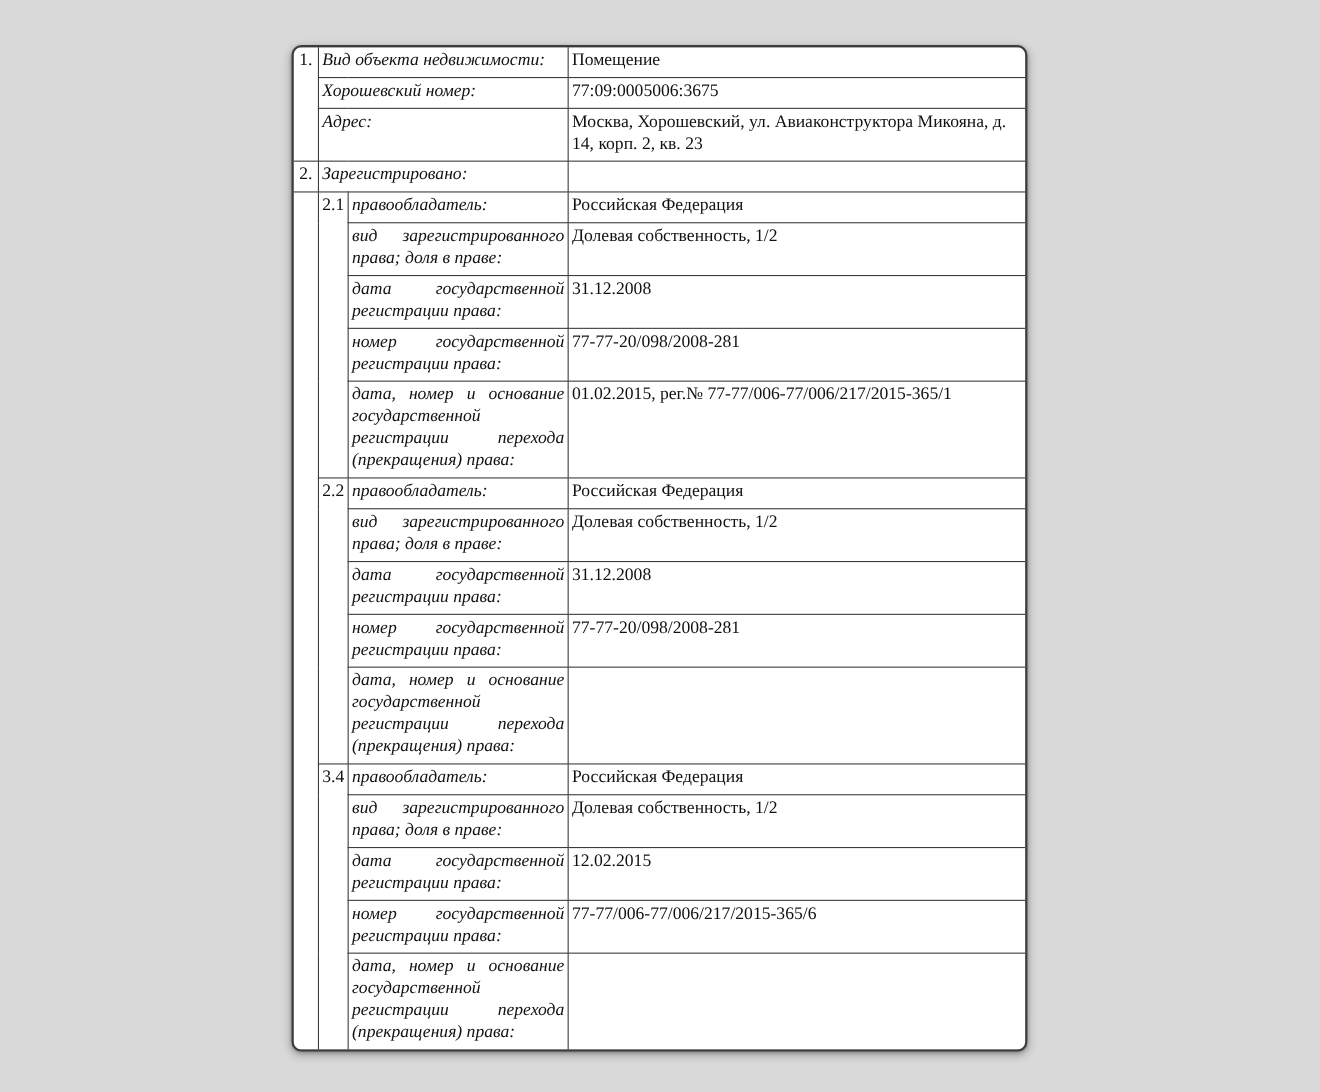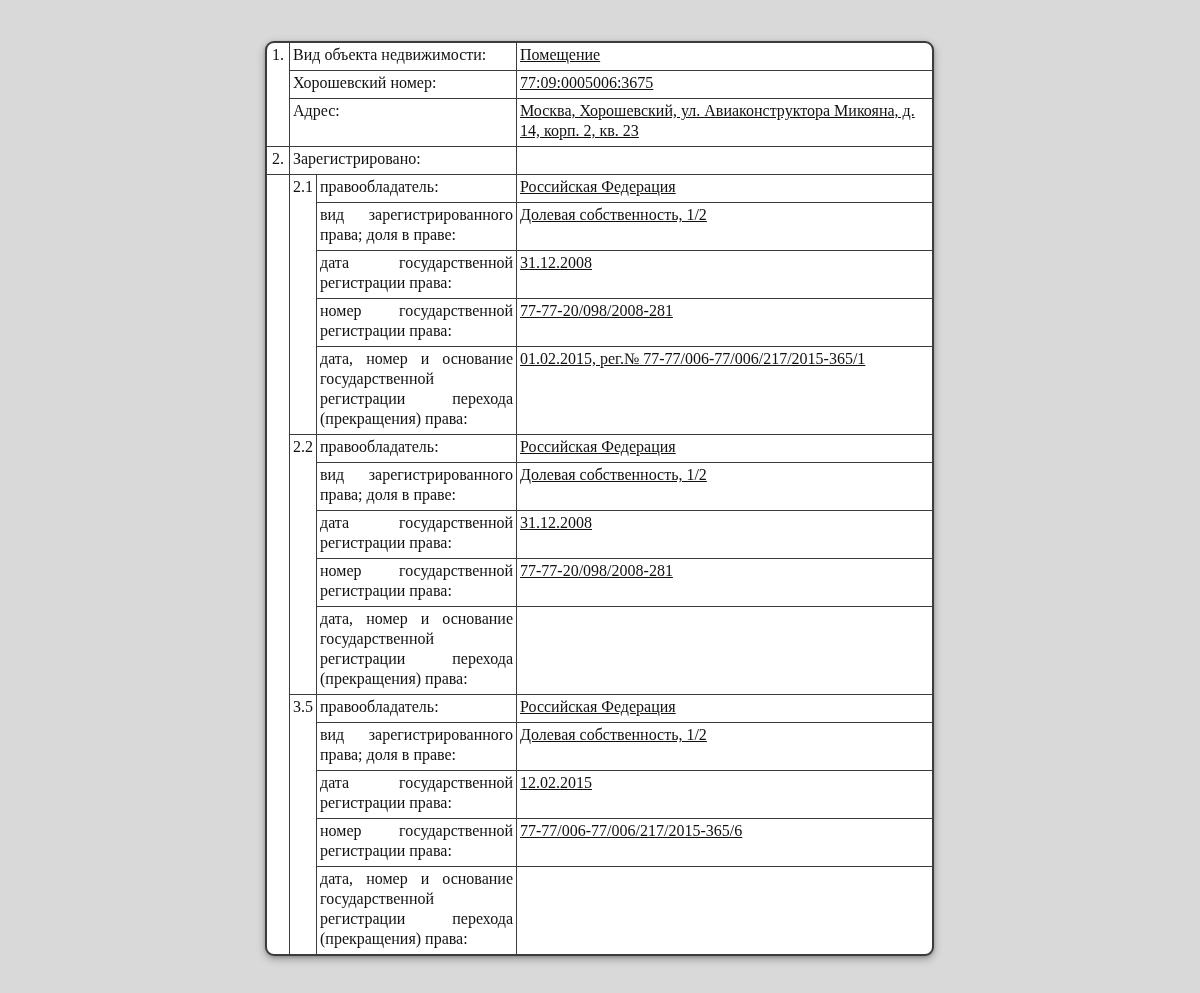--- a/index.html
+++ b/index.html
@@ -46,25 +46,25 @@
     overflow: hidden;
     word-wrap: break-word;
   }
   td.num, td.sub {
     text-align: center;
     padding-left: 1px;
     padding-right: 1px;
   }
   td.label {
     text-align: justify;
+    font-style: italic;
   }
   td.value {
     text-align: left;
     padding-left: 4px;
-    text-decoration: underline;
   }
 </style>
 </head>
 <body>
 
 <div class="stage">
   <div class="card">
     <table class="doc">
       <colgroup>
         <col style="width:23px">
@@ -132,21 +132,21 @@
         <tr>
           <td class="label">номер государственной регистрации права:</td>
           <td class="value">77-77-20/098/2008-281</td>
         </tr>
         <tr>
           <td class="label">дата, номер и основание государственной регистрации перехода (прекращения) права:</td>
           <td class="value"></td>
         </tr>
 
         <tr>
-          <td class="sub" rowspan="5">3.5</td>
+          <td class="sub" rowspan="5">3.4</td>
           <td class="label">правообладатель:</td>
           <td class="value">Российская Федерация</td>
         </tr>
         <tr>
           <td class="label">вид зарегистрированного права; доля в праве:</td>
           <td class="value">Долевая собственность, 1/2</td>
         </tr>
         <tr>
           <td class="label">дата государственной регистрации права:</td>
           <td class="value">12.02.2015</td>

